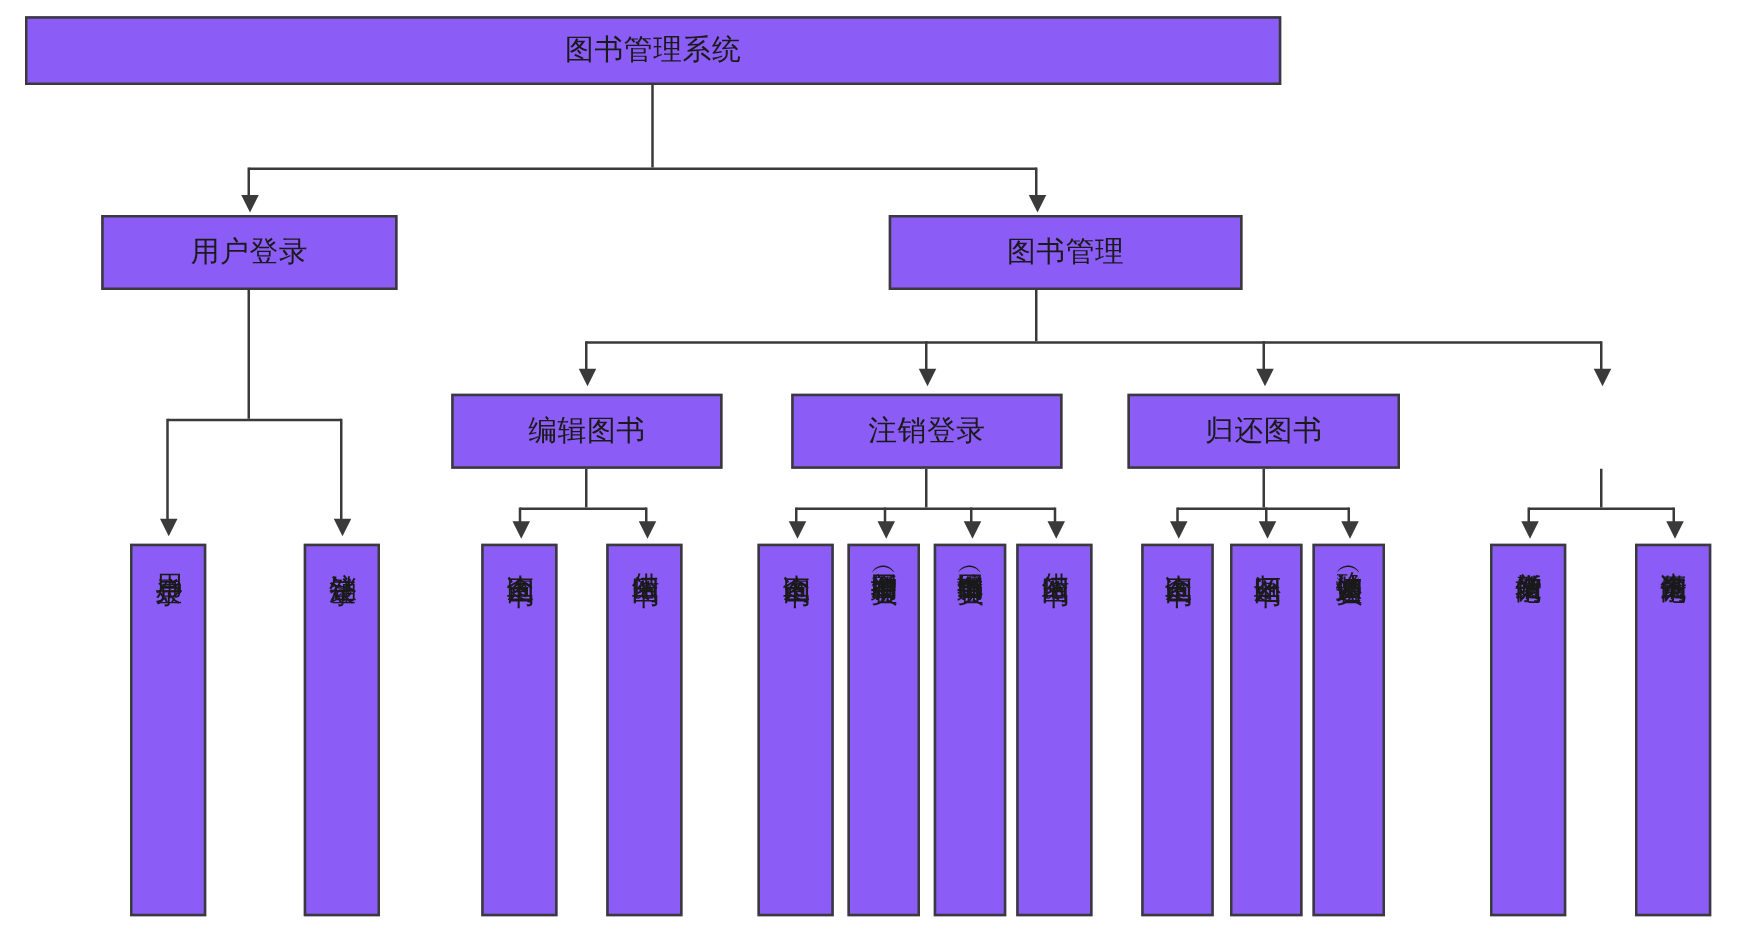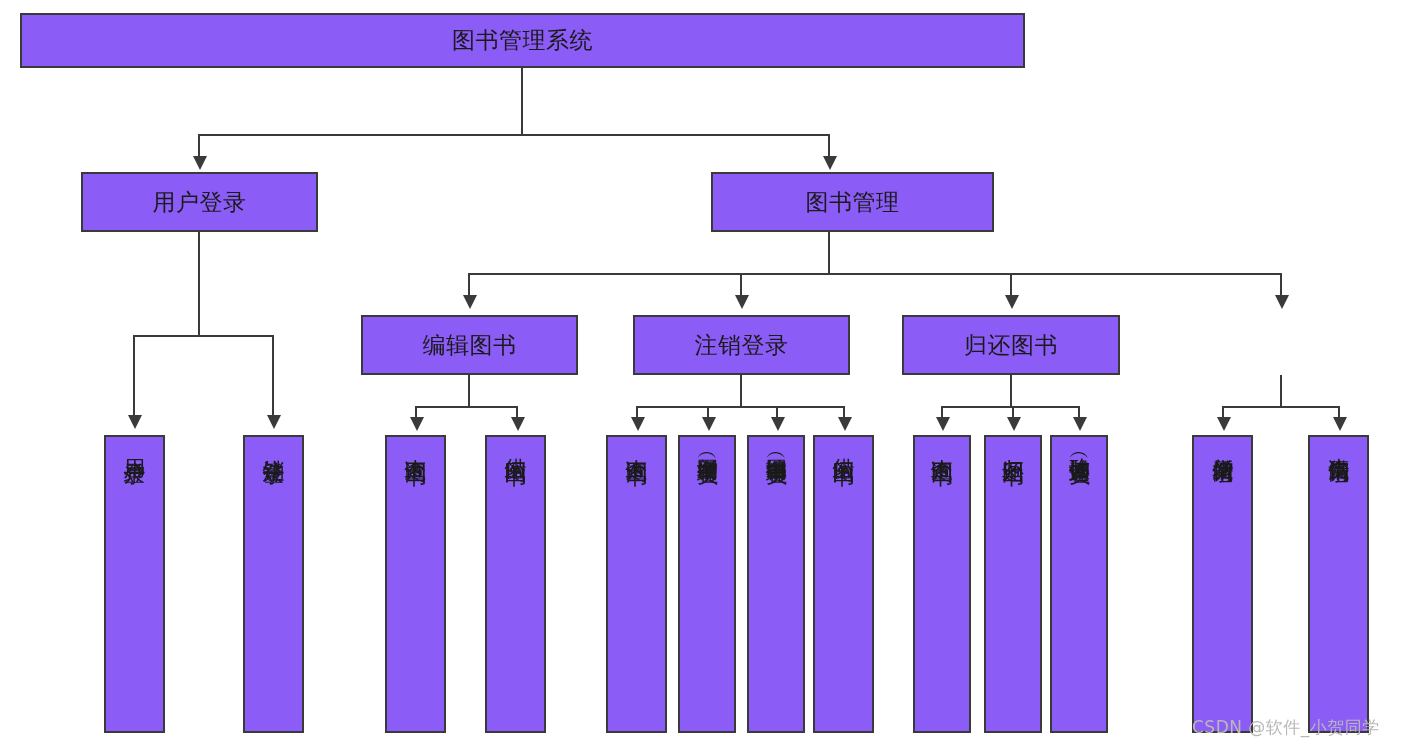--- a/index.html
+++ b/index.html
@@ -212,15 +212,14 @@
     <span class="node-label">确认归还（管理员）</span>
   </div>
 
   <div class="node vert tall" style="left:1192px; top:435px; width:61px; height:298px;">
     <span class="node-label">新增借阅记录</span>
   </div>
   <div class="node vert tall" style="left:1308px; top:435px; width:61px; height:298px;">
     <span class="node-label">查询借阅记录</span>
   </div>
 
-  <div class="watermark" style="left:1192px; top:716px;">CSDN @软件_小贺同学</div>
 
 </div>
 
 </body></html>

